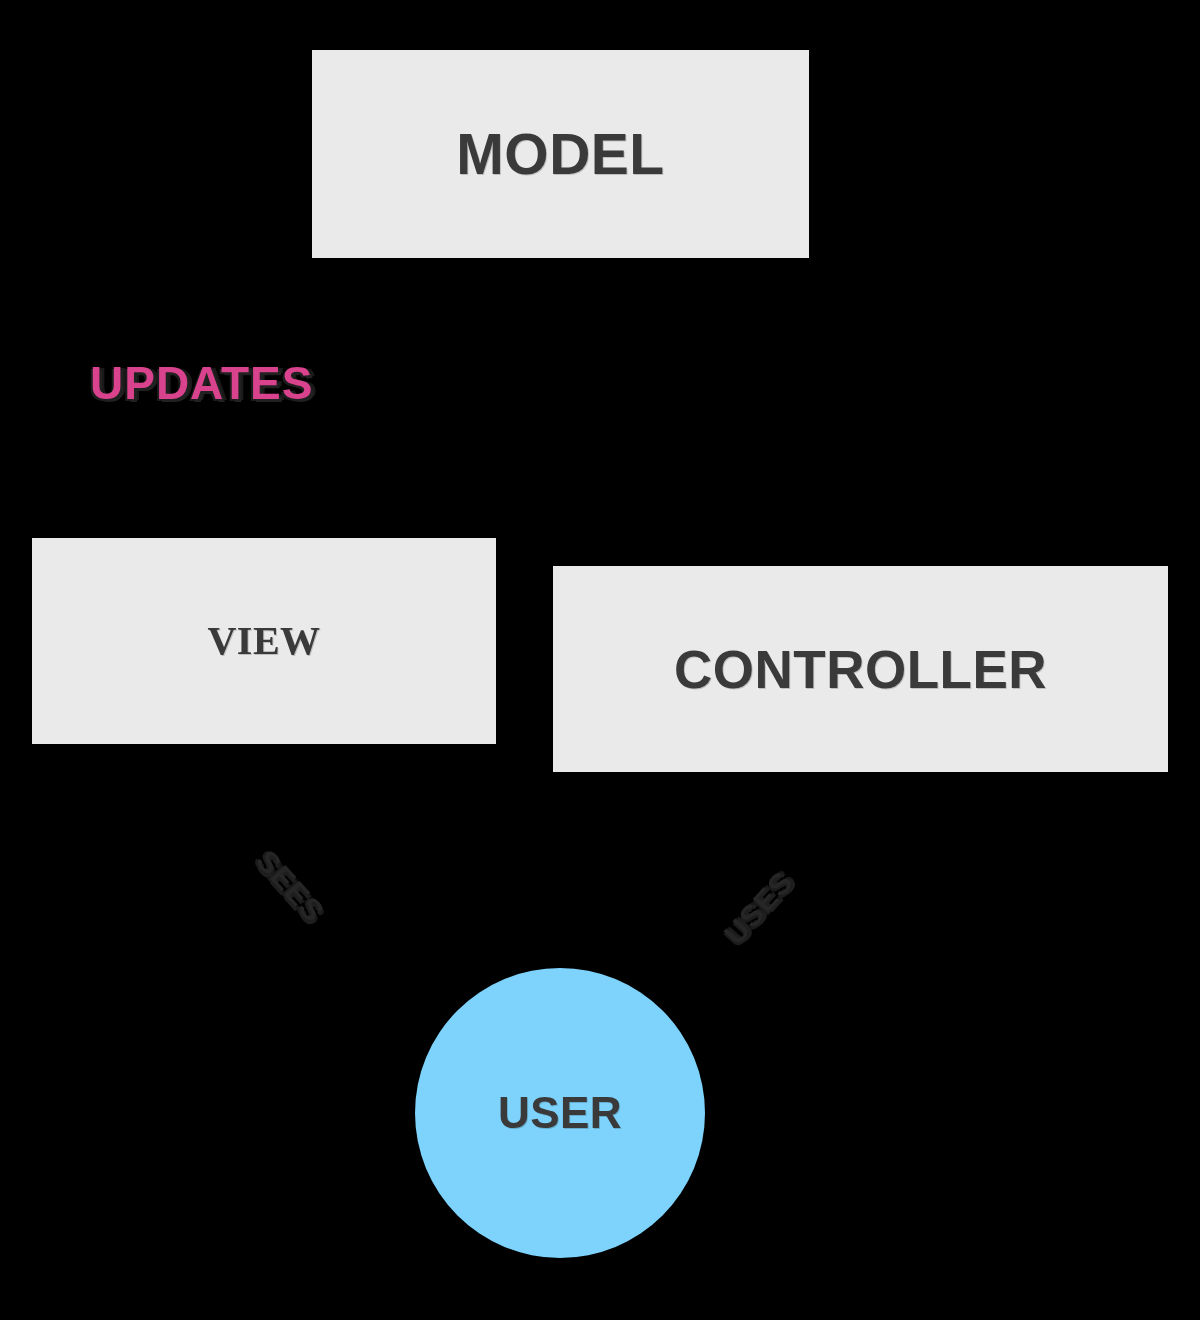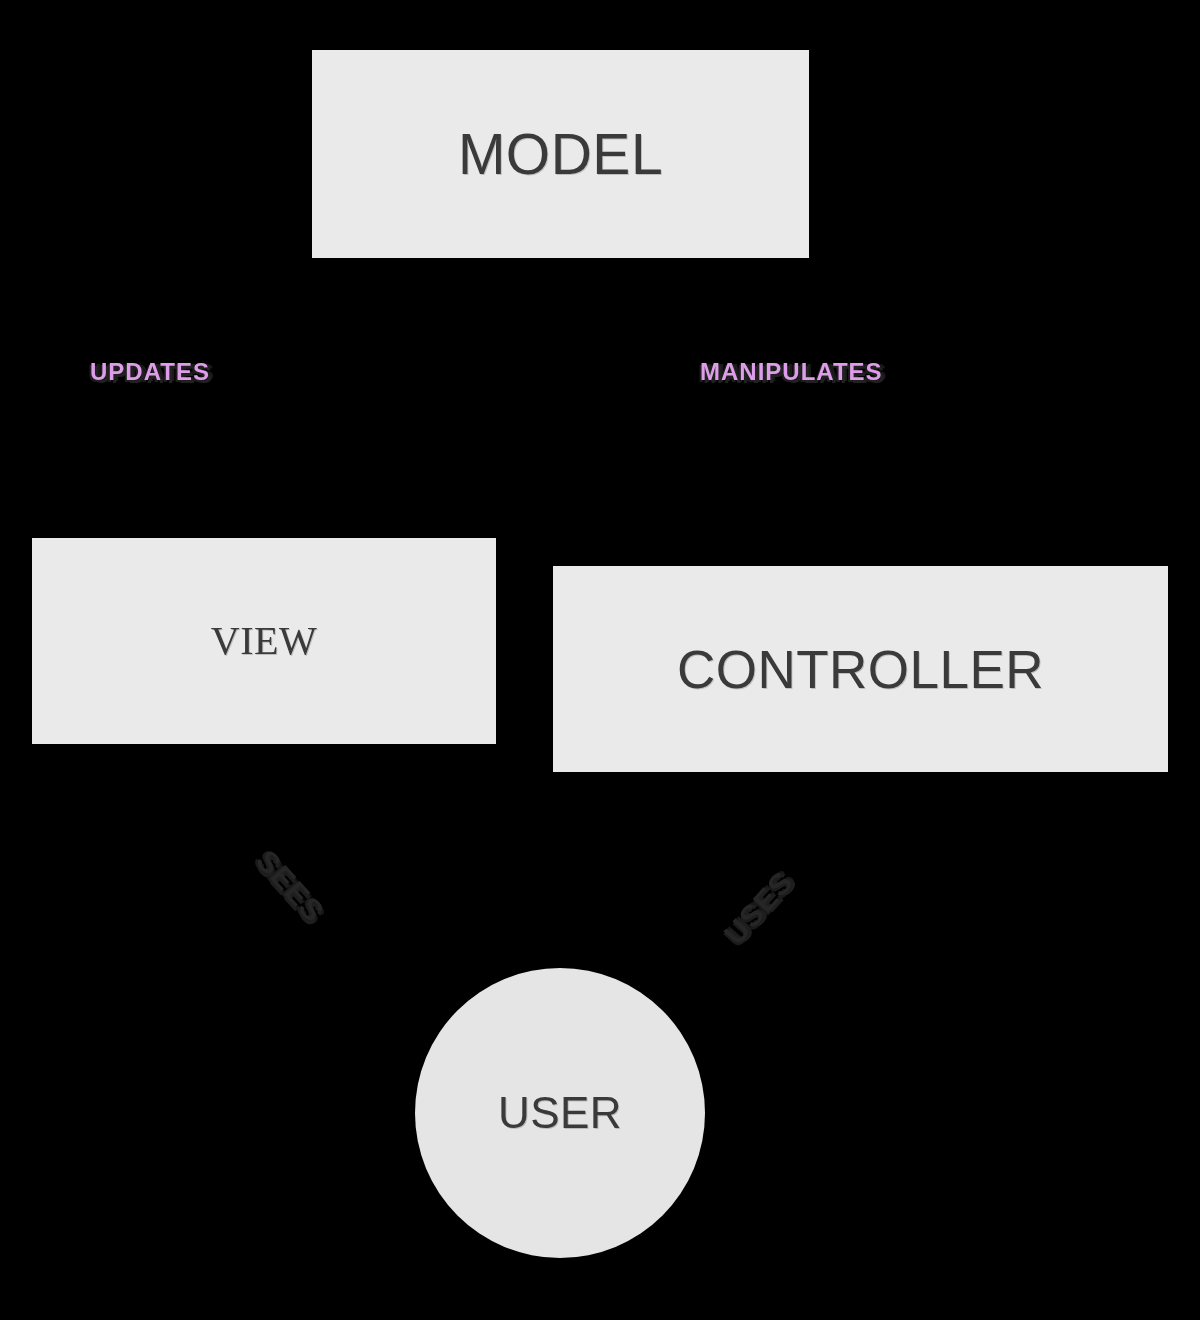--- a/index.html
+++ b/index.html
@@ -21,53 +21,53 @@
   .node-box {
     position: absolute;
     background: #eaeaea;
     display: flex;
     align-items: center;
     justify-content: center;
     box-sizing: border-box;
   }
   .node-circle {
     position: absolute;
-    background: #e5e5e5;
+    background: #7dd3fc;
     border-radius: 50%;
     display: flex;
     align-items: center;
     justify-content: center;
     box-sizing: border-box;
   }
   .node-label {
     color: #3a3a3a;
-    font-weight: normal;
+    font-weight: bold;
     letter-spacing: 0.5px;
     line-height: 1;
     white-space: nowrap;
     text-shadow: 1px 1px 0 rgba(0,0,0,0.18);
     text-align: center;
   }
 
   #node-model   { left: 312px; top: 50px;  width: 497px; height: 208px; }
   #node-view    { left: 32px;  top: 538px; width: 464px; height: 206px; }
   #node-ctrl    { left: 553px; top: 538px; width: 615px; height: 206px; margin-top: 28px; }
   #node-user    { left: 415px; top: 968px; width: 290px; height: 290px; }
 
   #node-model .node-label { font-size: 57px; }
   #node-view  .node-label { font-size: 40px; font-family: "Liberation Serif", serif; }
   #node-ctrl  .node-label { font-size: 53px; }
   #node-user  .node-label { font-size: 44px; }
 
   
   .edge-label {
     position: absolute;
-    color: #f0abfc;
+    color: #ec4899;
     font-weight: bold;
-    font-size: 24px;
+    font-size: 46px;
     letter-spacing: 1px;
     line-height: 1;
     white-space: nowrap;
     text-shadow:
        3px 3px 0 #242424,
       -2px 2px 0 #202020,
        5px 1px 0 #1c1c1c;
     opacity: 0.92;
   }
   #edge-updates     { left: 90px;  top: 360px; }
@@ -102,21 +102,20 @@
 <body>
 
 <div id="canvas">
 
   <div class="node-box" id="node-model">
     <span class="node-label">MODEL</span>
   </div>
 
   <div class="edge-label" id="edge-updates">UPDATES</div>
 
-  <div class="edge-label" id="edge-manipulates">MANIPULATES</div>
 
   <div class="node-box" id="node-view">
     <span class="node-label">VIEW</span>
   </div>
 
   <div class="node-box" id="node-ctrl">
     <span class="node-label">CONTROLLER</span>
   </div>
 
   <div class="edge-label-diag" id="edge-sees">SEES</div>

